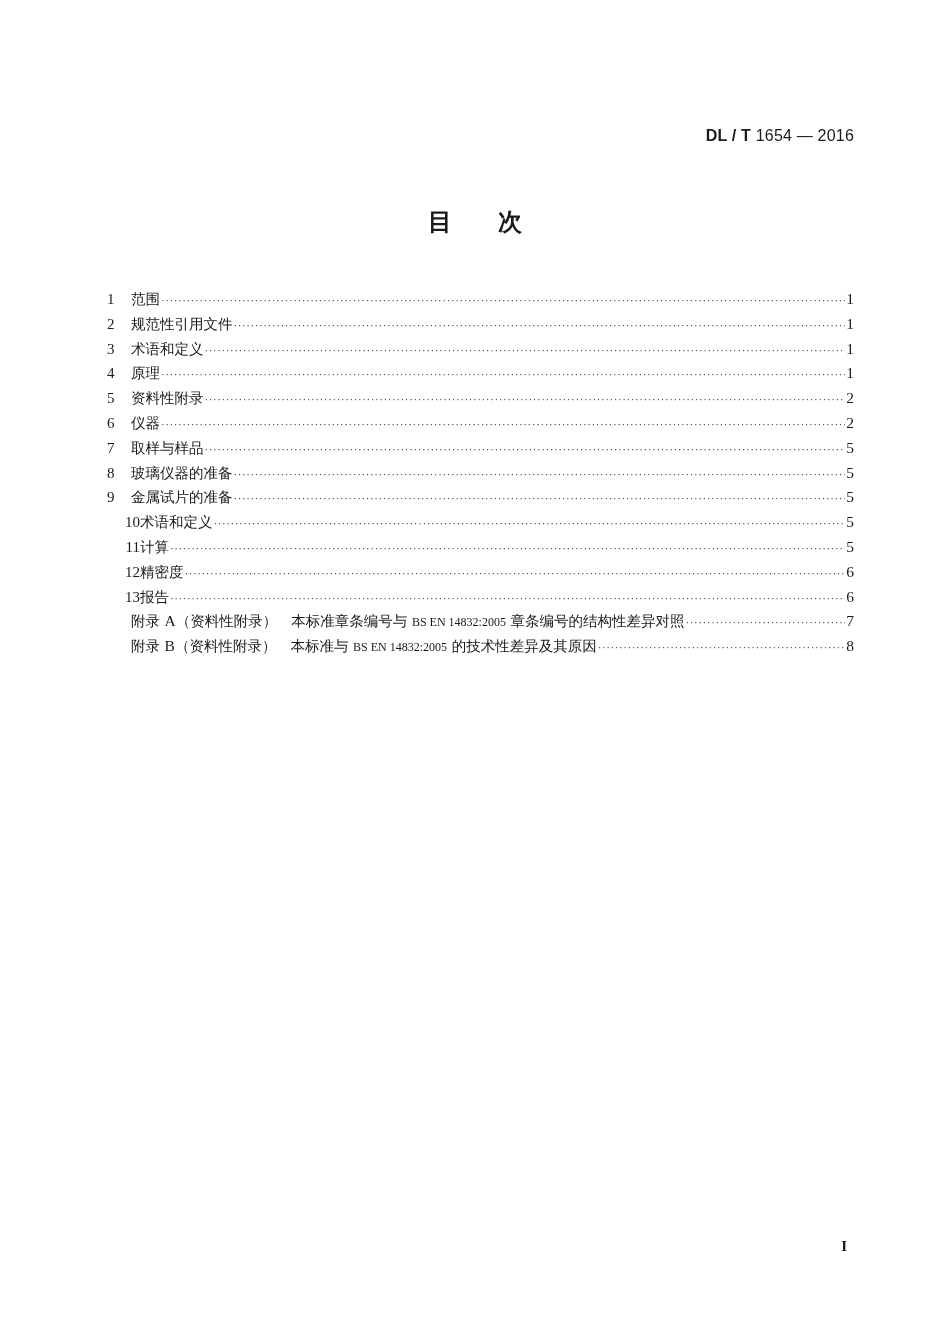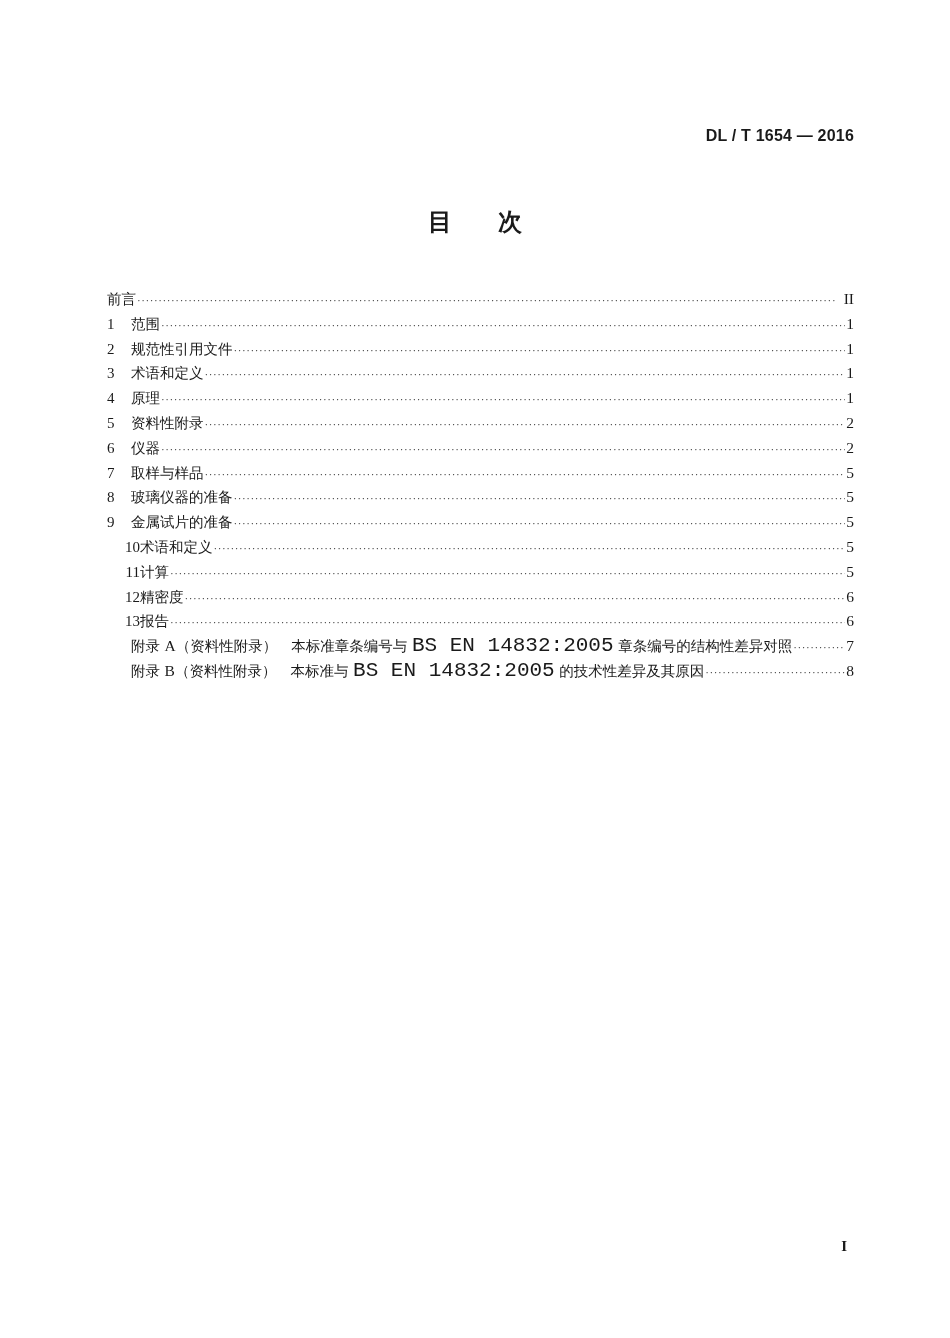--- a/index.html
+++ b/index.html
@@ -1,54 +1,49 @@
 <!DOCTYPE html>
 <html><head>
 <meta charset="utf-8">
 <style>
   html, body { margin:0; padding:0; background:#ffffff; }
   body { width:950px; height:1338px; position:relative; overflow:hidden;
          font-family:"DejaVu Serif", "Liberation Serif", serif; color:#1a1a1a; }
   .std-code { position:absolute; top:127px; right:96px; font-family:"Liberation Sans", sans-serif;
               font-size:16px; font-weight:bold; letter-spacing:0.2px; }
-  .std-code .num { font-weight:bold;margin-top:23px; }
+  .std-code .num { font-weight:normal;margin-top:23px; }
   .title { position:absolute; top:206px; left:0; width:950px; text-align:center;
            font-family:"DejaVu Sans", sans-serif; font-size:24px; font-weight:bold; letter-spacing:46px; text-indent:46px; }
   .toc { position:absolute; top:287px; left:107px; width:747px; }
   .row { display:flex; align-items:baseline; height:24.8px; font-size:15px; line-height:24.8px; }
   .row .num { display:inline-block; font-family:"Liberation Serif", serif; }
   .row .num.w1 { width:24px; }
   .row .num.w2 { width:33px;text-align:right; }
   .row .label { white-space:nowrap; font-family:"DejaVu Sans", sans-serif; font-size:14.5px; }
-  .row .label .latin { font-family:Liberation Mono, monospace; font-size:21px; }
+  .row .label .latin { font-family:Liberation Serif, serif; font-size:12px; }
   .row .leader { flex:1; overflow:hidden; white-space:nowrap; margin:0 1px; font-family:"Liberation Serif", serif;
                  font-size:11px; letter-spacing:0.6px; color:#333; }
   .row .leader::after { content:"····································································································································································"; }
   .row .page { font-family:"Liberation Serif", serif; font-size:15.5px; }
   .appendix .tag { font-family:"DejaVu Sans", sans-serif; font-size:14.5px; white-space:nowrap;padding-left:24px; }
   .appendix .tag .latin { font-family:"Liberation Serif", serif; font-size:15.5px; }
   .appendix .kind { font-family:"DejaVu Sans", sans-serif; font-size:14.5px; margin-right:14px; white-space:nowrap; }
   .page-number { position:absolute; top:1238px; right:103px; font-family:"Liberation Serif", serif; font-size:15px; font-weight:bold; }
 </style>
 </head>
 <body>
 
 <div class="std-code">
   <span>DL / T</span>
   <span class="num">1654 — 2016</span>
 </div>
 
 <div class="title">目次</div>
 
 <div class="toc">
-  <div class="row">
-    <span class="label">前言</span>
-    <span class="leader"></span>
-    <span class="page">II</span>
-  </div>
   <div class="row">
     <span class="num w1">1</span>
     <span class="label">范围</span>
     <span class="leader"></span>
     <span class="page">1</span>
   </div>
   <div class="row">
     <span class="num w1">2</span>
     <span class="label">规范性引用文件</span>
     <span class="leader"></span>

